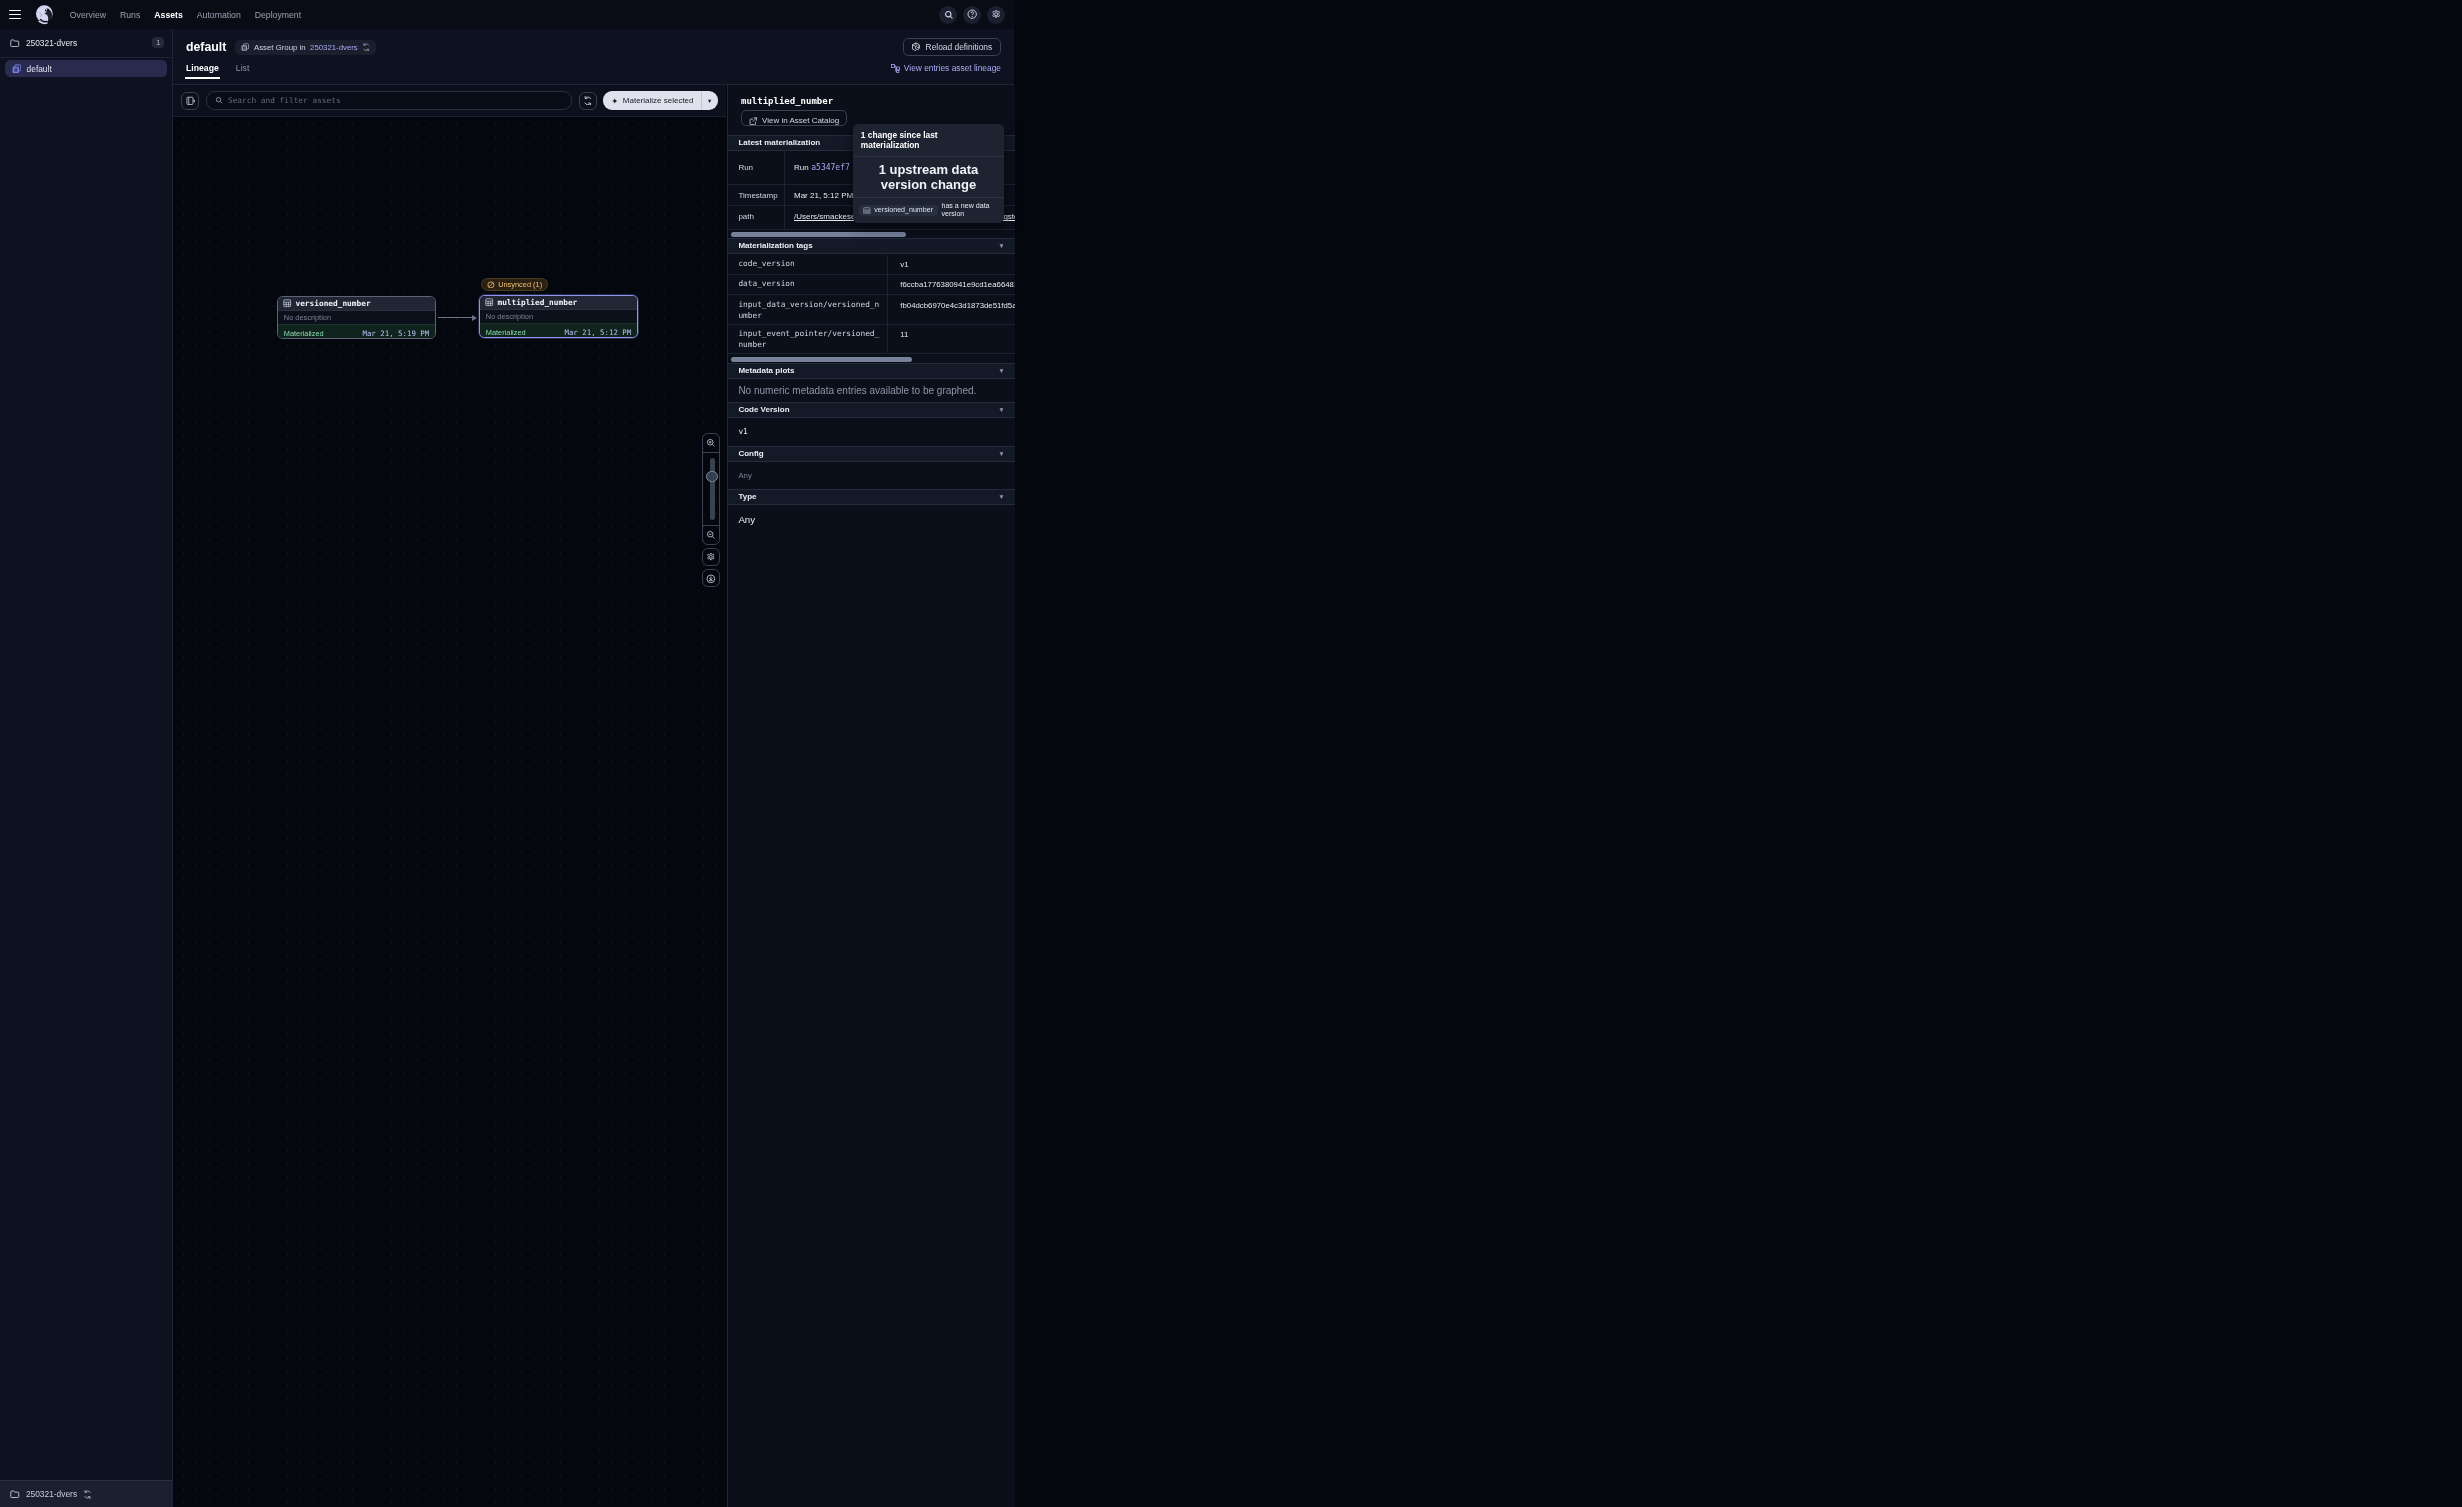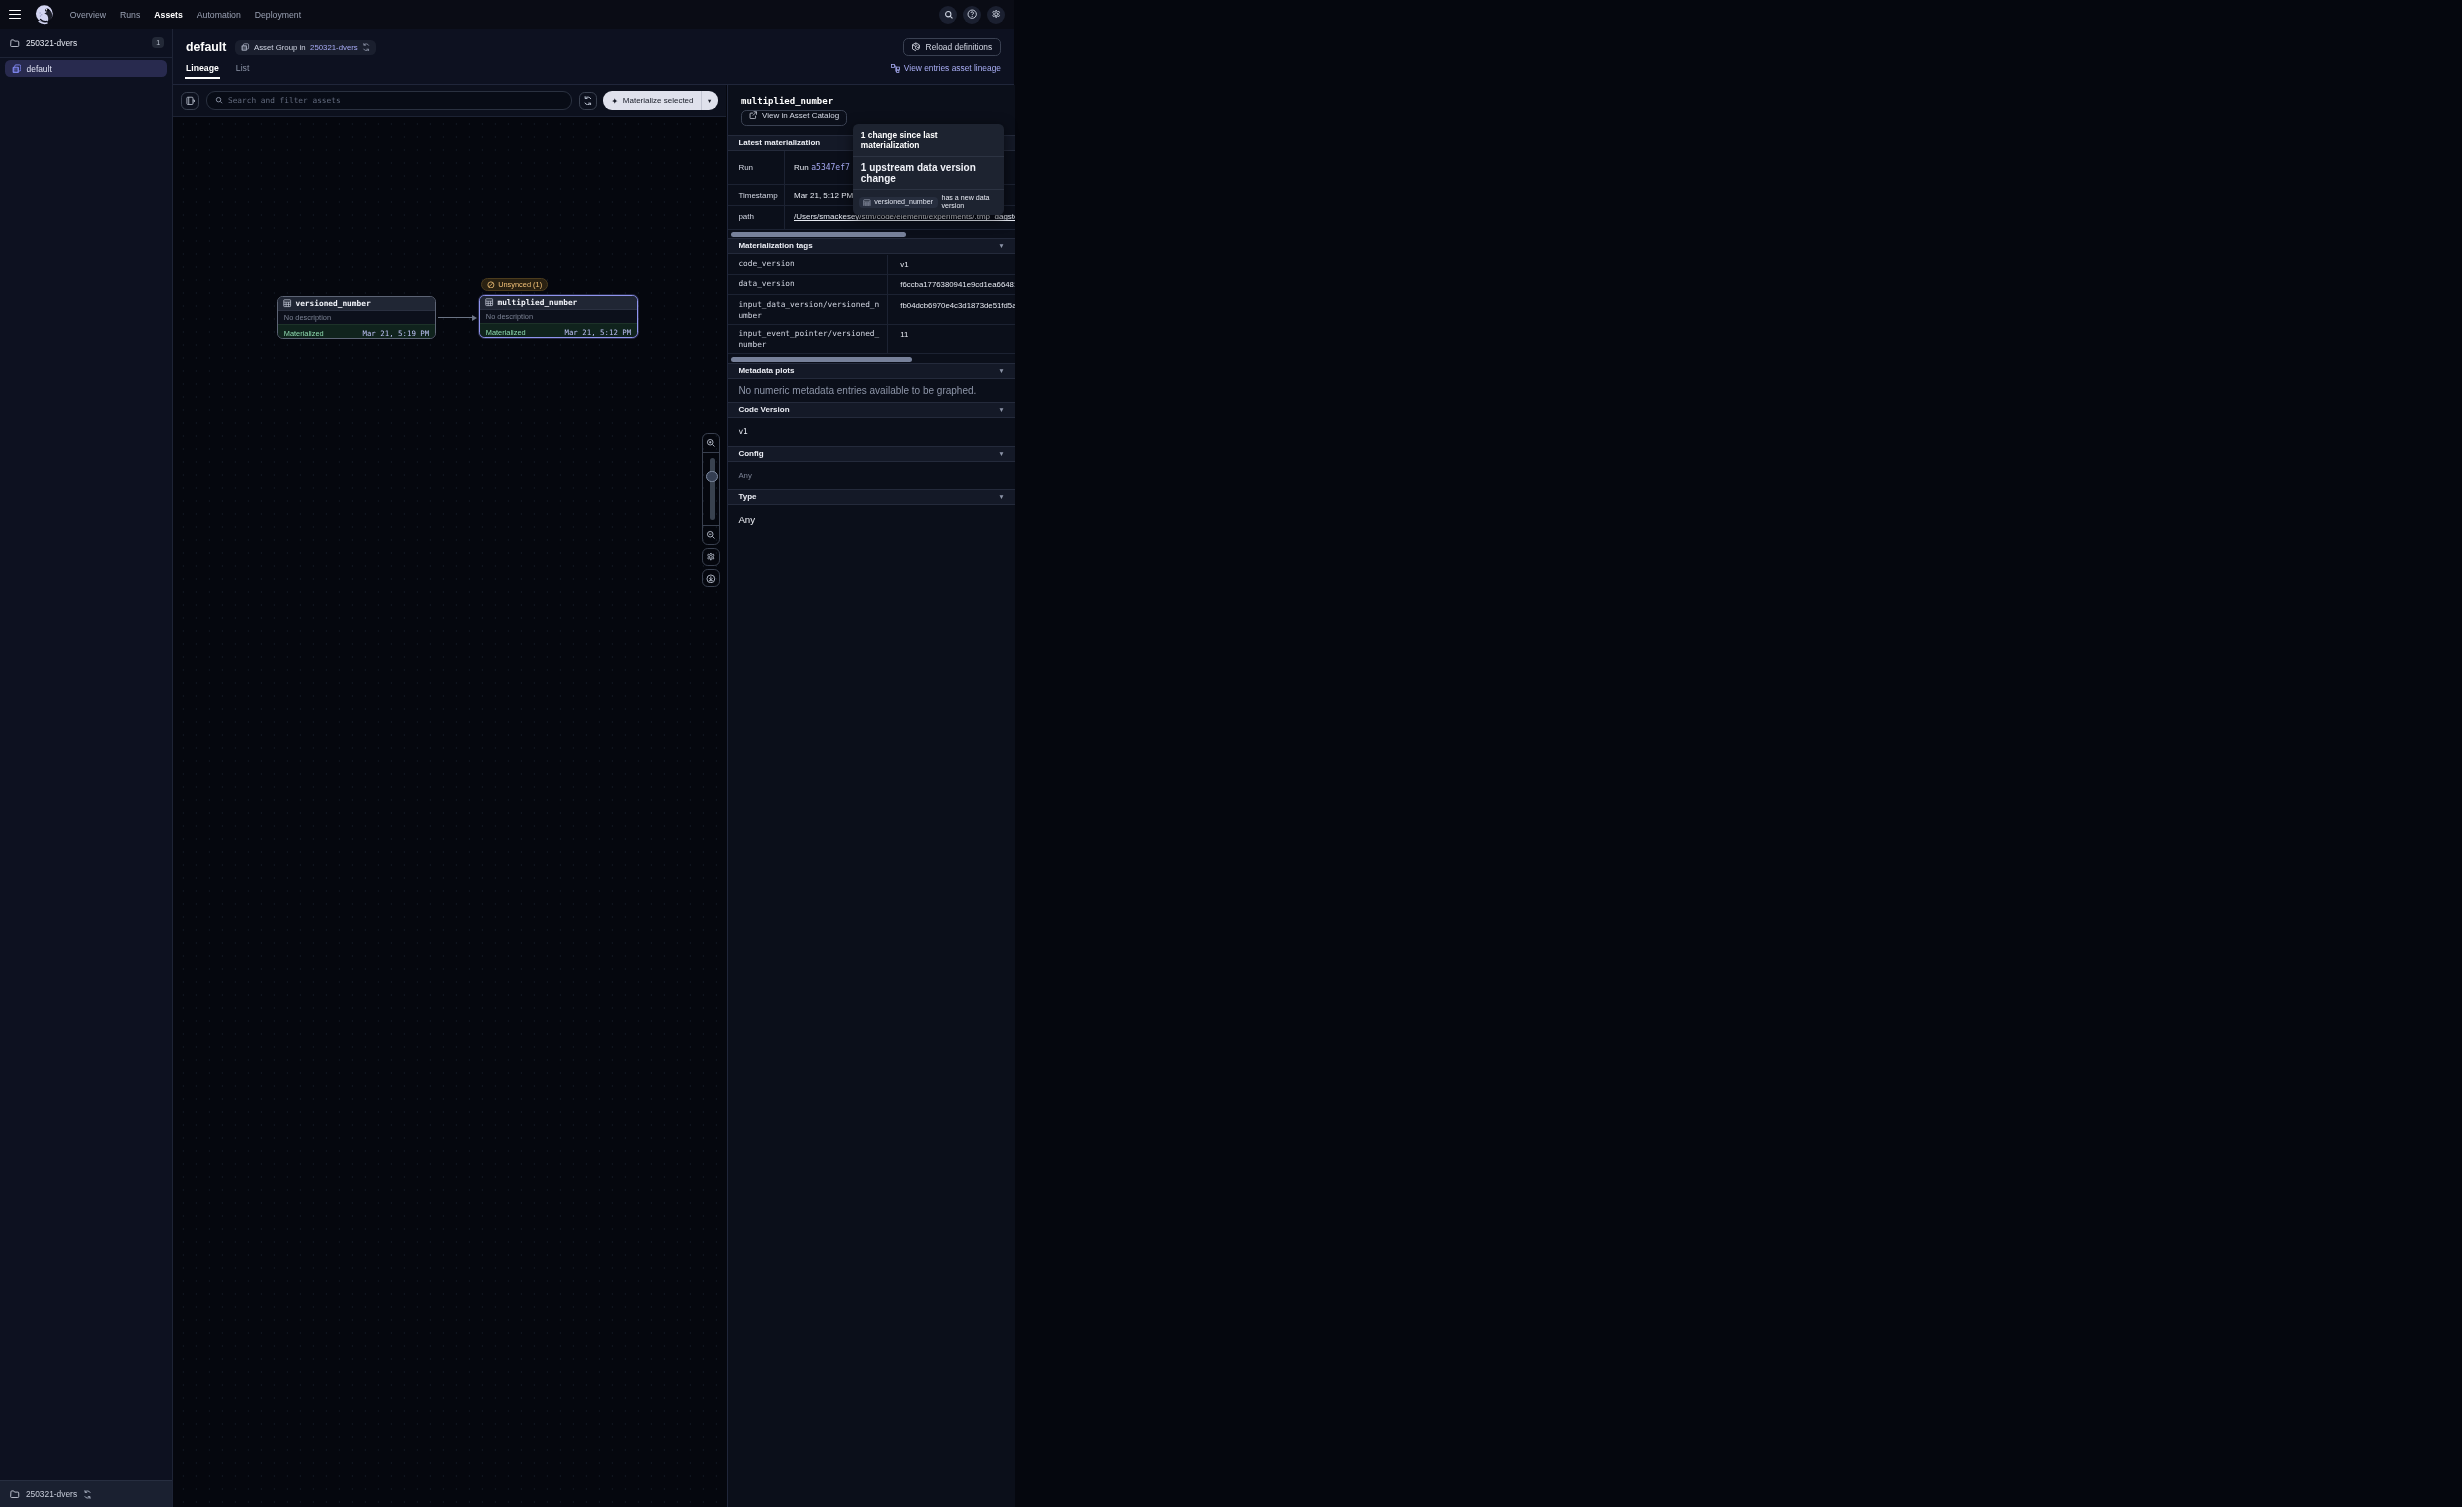--- a/index.html
+++ b/index.html
@@ -97,21 +97,21 @@
   .zknob { position:absolute; left:3.2px; top:17.5px; width:11.6px; height:11.6px; border-radius:50%;
     background:#343e52; border:1.3px solid #7e8aa0; cursor:grab; }
   .zsingle { margin-top:3.2px; height:18px; border:0.6px solid #39404f; border-radius:5.8px; display:flex;
     align-items:center; justify-content:center; color:#b9c0ce; cursor:pointer; }
 
   
   #panel { position:absolute; left:727px; top:85px; width:288px; bottom:0; background:#0b0f1a;
     border-left:0.6px solid #20263a; }
   #panel-title { position:absolute; left:13px; top:11px; font-size:9px; font-weight:bold; color:#fff; }
   .catalog-btn { position:absolute; left:13px; top:25px; height:16px; border:0.6px solid #3a4152;
-    border-radius:5.2px; display:flex; align-items:flex-start; gap:4.5px; padding:0 7.1px; font-size:8px;
+    border-radius:5.2px; display:flex; align-items:flex-end; gap:4.5px; padding:0 7.1px; font-size:8px;
     color:#d4d8e4; cursor:pointer; }
   .sec-head { position:absolute; left:0; width:100%; height:15.5px; background:#141927;
     border-top:0.6px solid #242a3b; border-bottom:0.6px solid #242a3b; display:flex; align-items:center;
     padding:0 10.4px; font-size:8px; font-weight:bold; color:#eceef5; }
   .sec-caret { margin-left:auto; color:#8d95a8; font-size:6.5px; cursor:pointer; }
   .kv-row { position:absolute; left:0; width:100%; border-bottom:0.6px solid #1c2232; display:flex; }
   .kv-label { flex:none; border-right:0.6px solid #1c2232; padding:5.2px 5.2px 5.2px 10.4px; font-size:8px;
     color:#d2d6e2; display:flex; align-items:center; }
   .kv-label.top { align-items:flex-start; }
   .kv-value { flex:1; padding:5.2px 0 5.2px 9px; font-size:8px; color:#e6e9f1; display:flex;
@@ -122,21 +122,21 @@
   .tags .kv-value { padding-left:12.3px; font-size:7.8px; }
   .run-link { color:#a6aaf3; font-family:"DejaVu Sans Mono", monospace; cursor:pointer; }
   .path-link { text-decoration:underline; cursor:pointer; }
   .hscroll { position:absolute; left:2.6px; height:4.5px; border-radius:2.6px; background:#77819a; cursor:pointer; }
   .panel-text { position:absolute; left:10.4px; font-size:10px; }
 
   
   #popup { position:absolute; left:853px; top:124px; width:151px; background:#1d2330; border-radius:5.2px;
     box-shadow:0 3.9px 13px rgba(0,0,0,.55); z-index:40; }
   #popup .p-row1 { padding:5.8px 7.8px; font-size:8.4px; font-weight:bold; color:#fff; border-bottom:0.6px solid #2c3342; }
-  #popup .p-row2 { padding:5.2px 7.8px; font-size:10px; font-weight:bold; color:#f0f2f8; border-bottom:0.6px solid #2c3342; }
+  #popup .p-row2 { padding:5.2px 7.8px; font-size:13px; font-weight:bold; color:#f0f2f8; border-bottom:0.6px solid #2c3342;text-align:center; }
   #popup .p-row3 { padding:4.5px 5.8px; display:flex; align-items:center; gap:3.9px; font-size:7.1px; color:#e6e9f1; }
   .asset-chip { background:#272e3e; border-radius:3.9px; display:flex; align-items:center; gap:3.2px;
     padding:1.9px 4.5px; font-size:7.1px; color:#dfe3ee; cursor:pointer; }
 </style>
 </head>
 <body>
 
 <div id="topnav">
   <div class="hamburger">
       <span></span>

